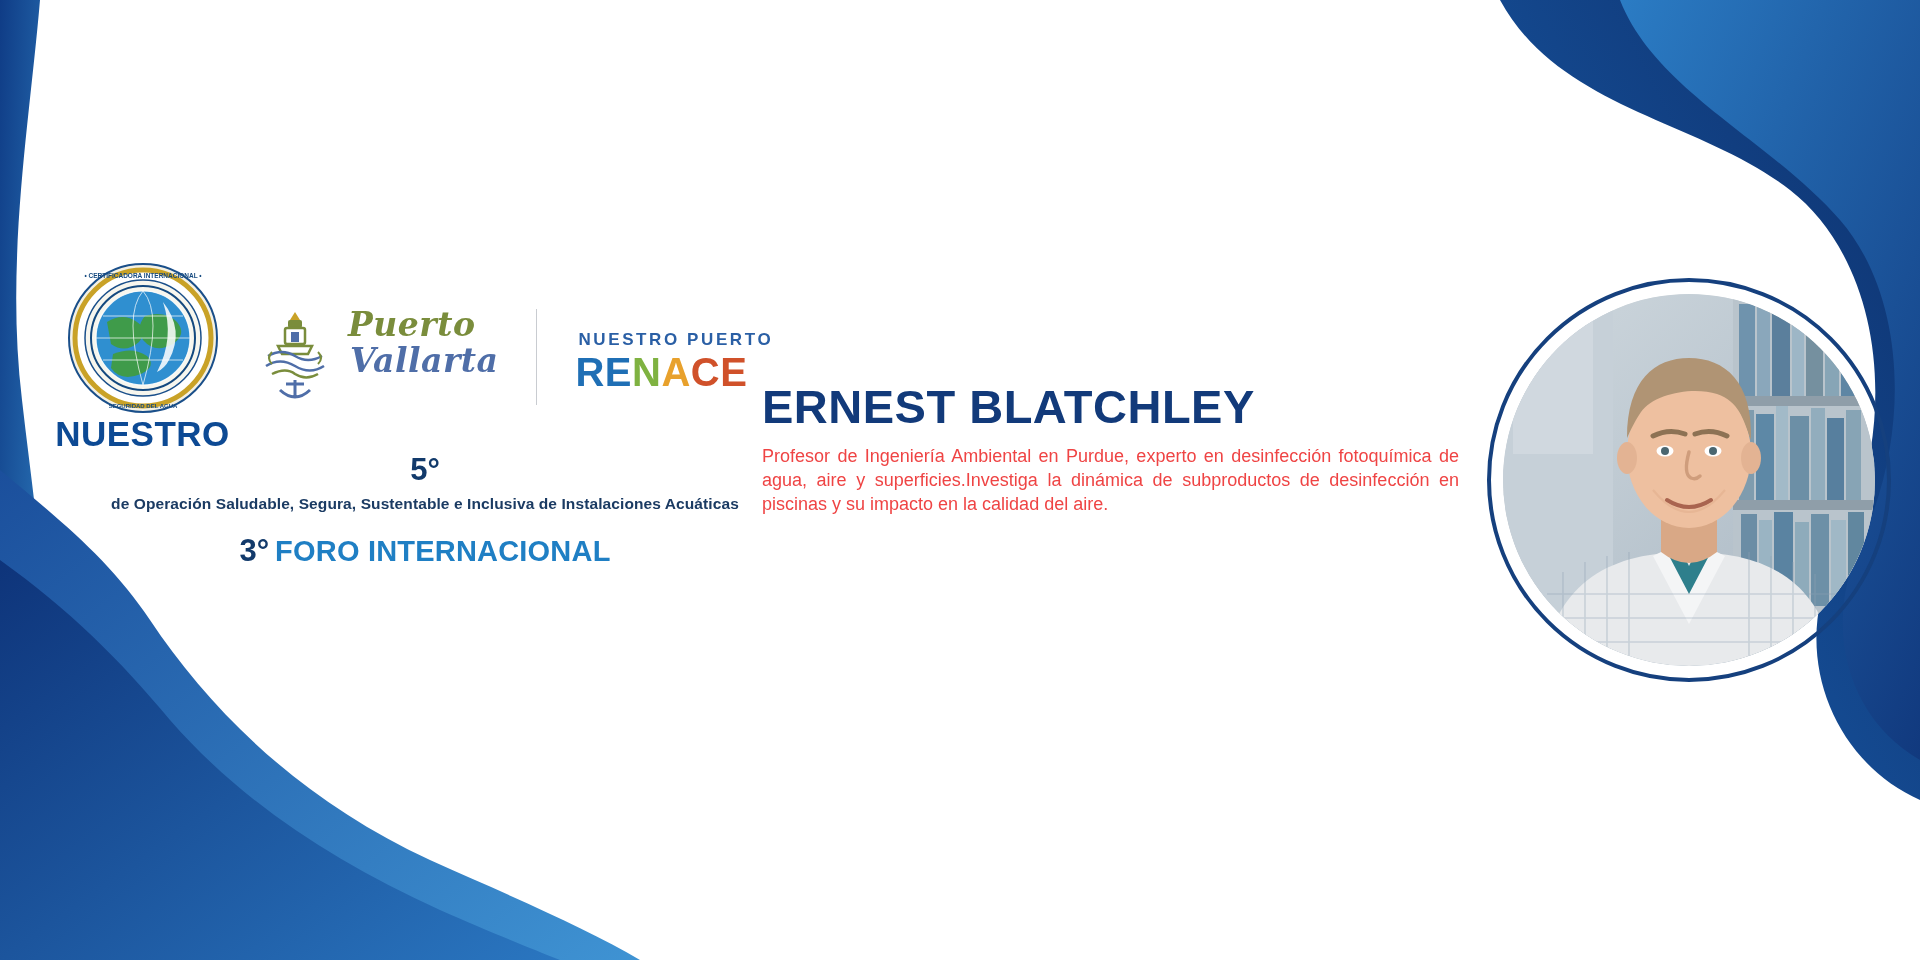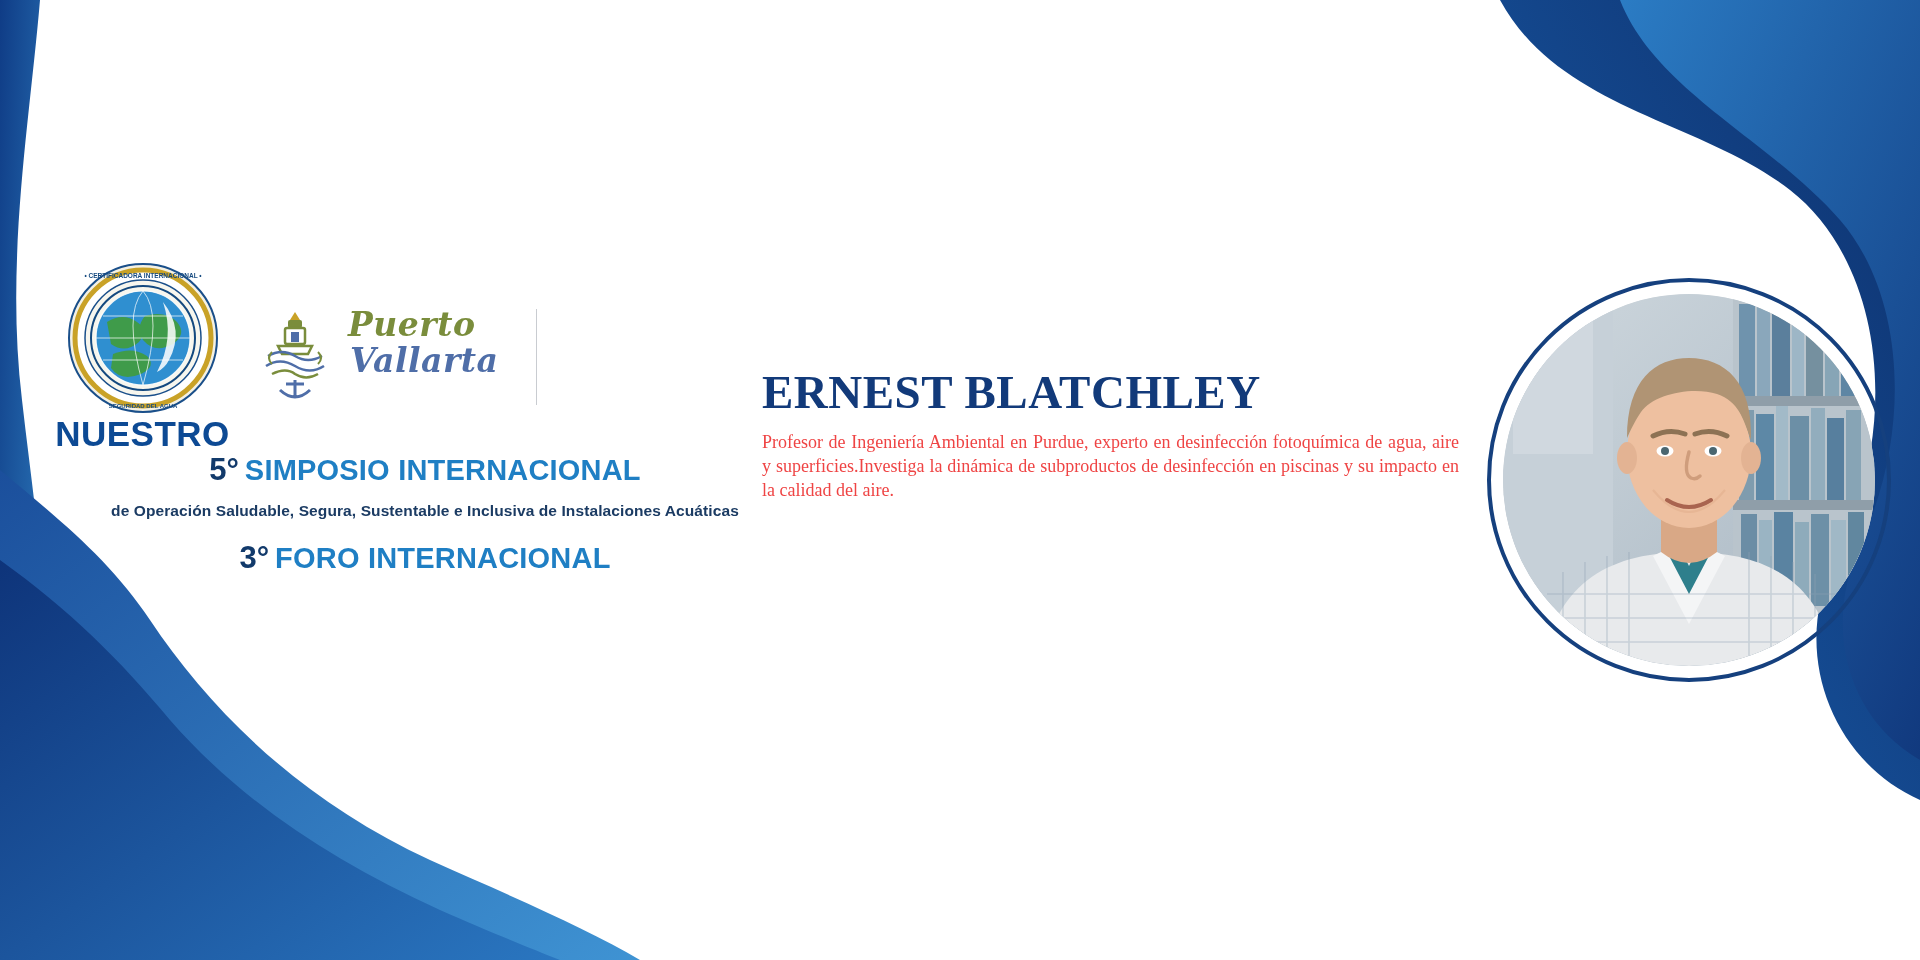--- a/index.html
+++ b/index.html
@@ -153,32 +153,31 @@
   .ev-title {
     font-size: 29px;
     font-weight: bold;
     color: #1f7fc4;
     letter-spacing: 0.2px;
   }
   .ev-sub {
     font-size: 15.5px;
     color: #1b3b63;
     font-weight: bold;
-    margin-top: 14px;
+    margin-top: 7px;
     letter-spacing: 0.1px;
   }
   .ev-group2 { margin-top: 20px; }
 
   
   .speaker {
     position: absolute;
     left: 762px;
-    top: 368px;
+    top: 382px;
     width: 700px;
-    font-family: Liberation Serif, serif;
   }
   .speaker-name {
     font-size: 47px;
     font-weight: bold;
     color: #123a7a;
     letter-spacing: 0.5px;
     line-height: 1.05;
     margin-bottom: 14px;
   }
   .speaker-bio {
@@ -302,27 +301,30 @@
           </svg>
         </div>
         <div class="pv-words">
           <span>Puerto</span>
           <span class="pv-2">Vallarta</span>
         </div>
       </div>
 
       <div class="divider"></div>
 
+      <div class="renace">
+        <div class="renace-top">NUESTRO PUERTO</div>
+        <div class="renace-main"><span class="r1">RE</span><span class="r2">N</span><span class="r3">A</span><span class="r4">CE</span></div>
+      </div>
     </div>
 
     <div class="event-titles">
       <div class="ev-group1">
         <div class="ev-line1">
           <span class="ev-num">5°</span>
-          <span class="ev-title">SIMPOSIO INTERNACIONAL</span>
         </div>
         <div class="ev-sub">de Operación Saludable, Segura, Sustentable e Inclusiva de Instalaciones Acuáticas</div>
       </div>
       <div class="ev-group2">
         <div class="ev-line1">
           <span class="ev-num">3°</span>
           <span class="ev-title">FORO INTERNACIONAL</span>
         </div>
       </div>
     </div>

